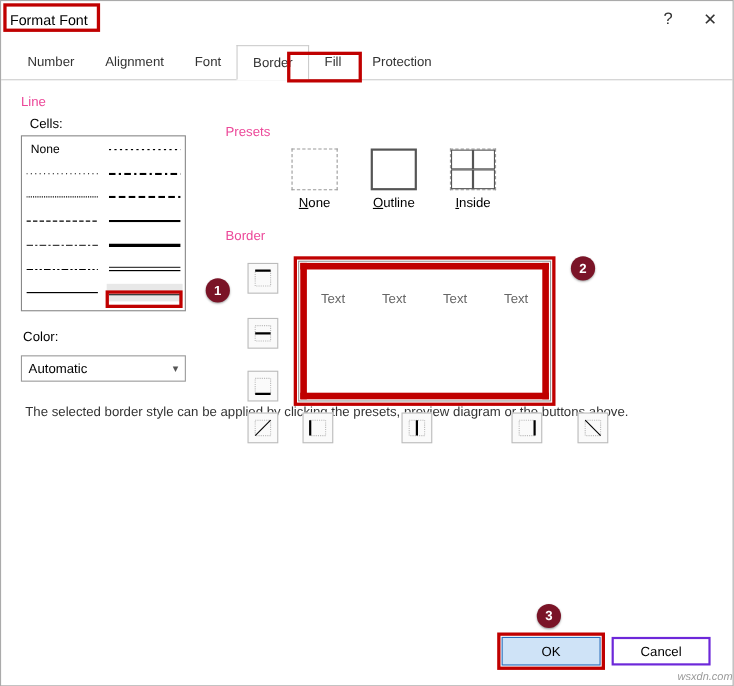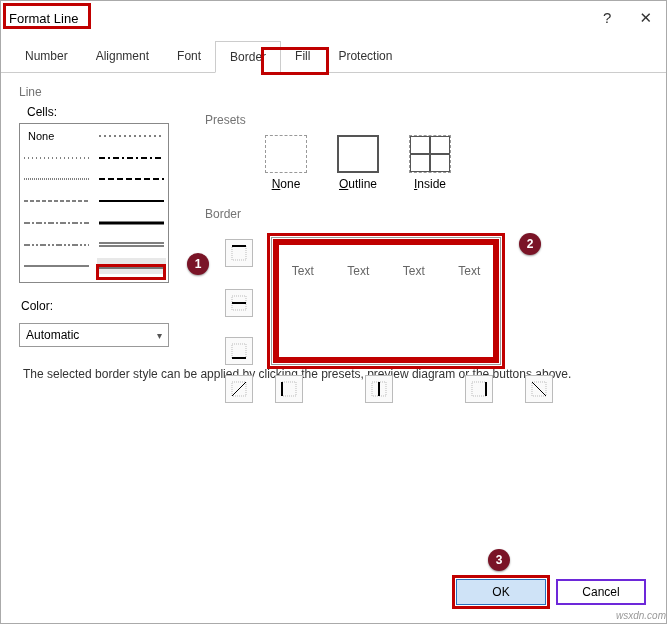--- a/index.html
+++ b/index.html
@@ -9,21 +9,21 @@
   .title { font-size: 13px; }
   .title-highlight { position: absolute; top: 2px; left: 2px; width: 88px; height: 26px; border: 3px solid #c00000; pointer-events: none; }
   .titlebar-right { margin-left: auto; display: flex; gap: 28px; font-size: 14px; color: #333; padding-right: 6px;}
   .tb-btn { cursor: pointer; font-size: 15px; }
   .tabs { display: flex; border-bottom: 1px solid #ccc; padding: 0 10px; margin-top: 6px; }
   .tab { padding: 8px 14px; cursor: pointer; color: #333; position: relative; }
   .tab.active { border: 1px solid #ccc; border-bottom: 1px solid #fff; margin-bottom: -1px; background: #fff; }
   .tab-highlight { position: absolute; left: 260px; top: 46px; width: 68px; height: 28px; border: 3px solid #c00000; pointer-events: none; }
   .body { display: flex; padding: 12px 18px; gap: 16px; }
   .col-line { width: 170px; }
-  .section-label { color: #737373; margin-bottom: 6px; }
+  .section-label { color: #ec4899; margin-bottom: 6px; }
   .style-box { border: 1px solid #888; width: 150px; height: 160px; display: grid; grid-template-columns: 1fr 1fr; padding: 4px 2px; gap: 2px 6px; position: relative; }
   .style-cell { height: 16px; display: flex; align-items: center; justify-content: center; padding: 0 2px; cursor: pointer; }
   .style-none { font-size: 11px; justify-content: flex-start; padding-left: 6px;}
   .ln { width: 100%; }
   .sel { position: absolute; right: 2px; bottom: 2px; width: 70px; height: 16px; border: 3px solid #c00000; pointer-events: none; }
   .callout { width: 22px; height: 22px; border-radius: 50%; background: #7a1427; color: #fff; font-size: 12px; display: flex; align-items: center; justify-content: center; font-weight: bold; box-shadow: 0 1px 2px rgba(0,0,0,.4); position: absolute; }
   .color-combo { margin-top: 10px; width: 150px; height: 24px; border: 1px solid #999; display: flex; align-items: center; padding: 0 6px; cursor: pointer; }
   .chev { margin-left: auto; color: #555; font-size: 10px; }
   .col-right { flex: 1; position: relative; margin-top: 28px; }
   .presets-row { display: flex; gap: 30px; margin: 8px 0 0 60px; }
@@ -47,21 +47,21 @@
   .ok-highlight { position: absolute; bottom: 14px; right: 116px; width: 98px; height: 34px; border: 3px solid #c00000; pointer-events: none; }
   .watermark { position: absolute; bottom: 2px; right: 0; font-size: 10px; color: #999; font-style: italic; }
   .pu::first-letter{ text-decoration: underline;}
 </style>
 </head>
 <body>
 
 <div class="window">
 
   <div class="titlebar">
-    <span class="title">Format Line</span>
+    <span class="title">Format Font</span>
     <div class="titlebar-right">
       <span class="tb-btn">?</span>
       <span class="tb-btn">✕</span>
     </div>
   </div>
   <div class="title-highlight"></div>
 
   <div class="tabs">
     <div class="tab">Number</div>
     <div class="tab">Alignment</div>

